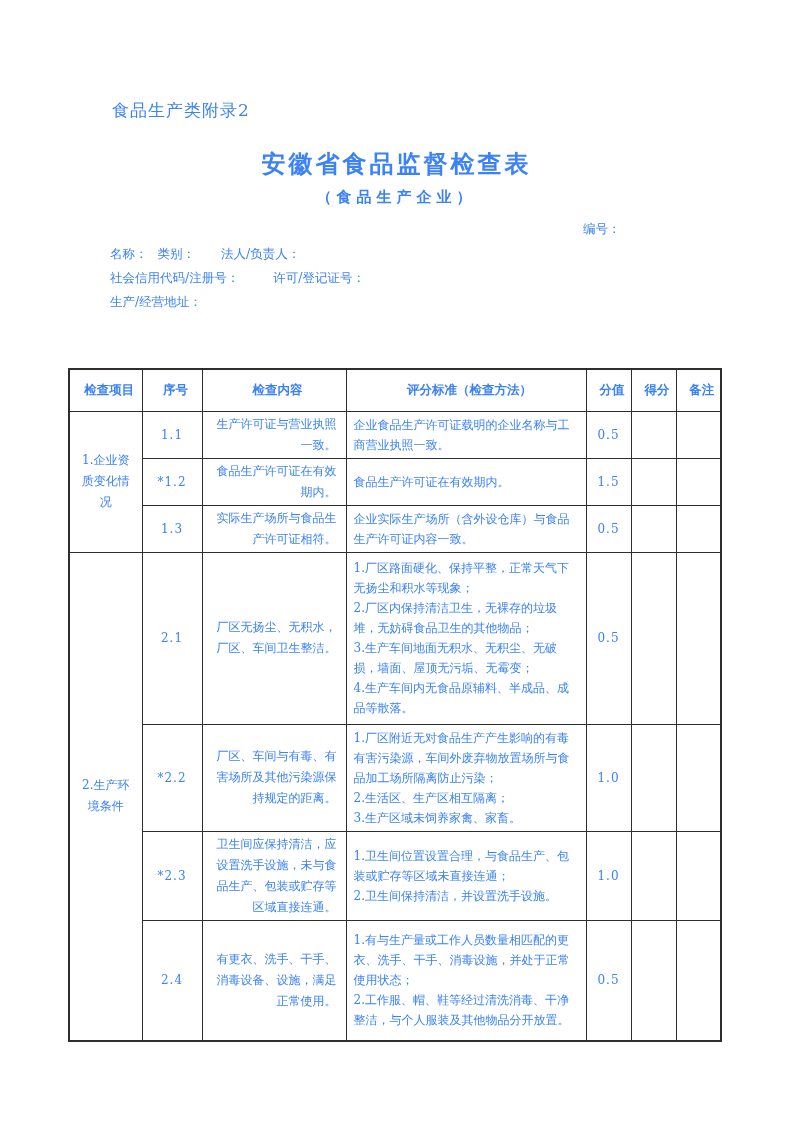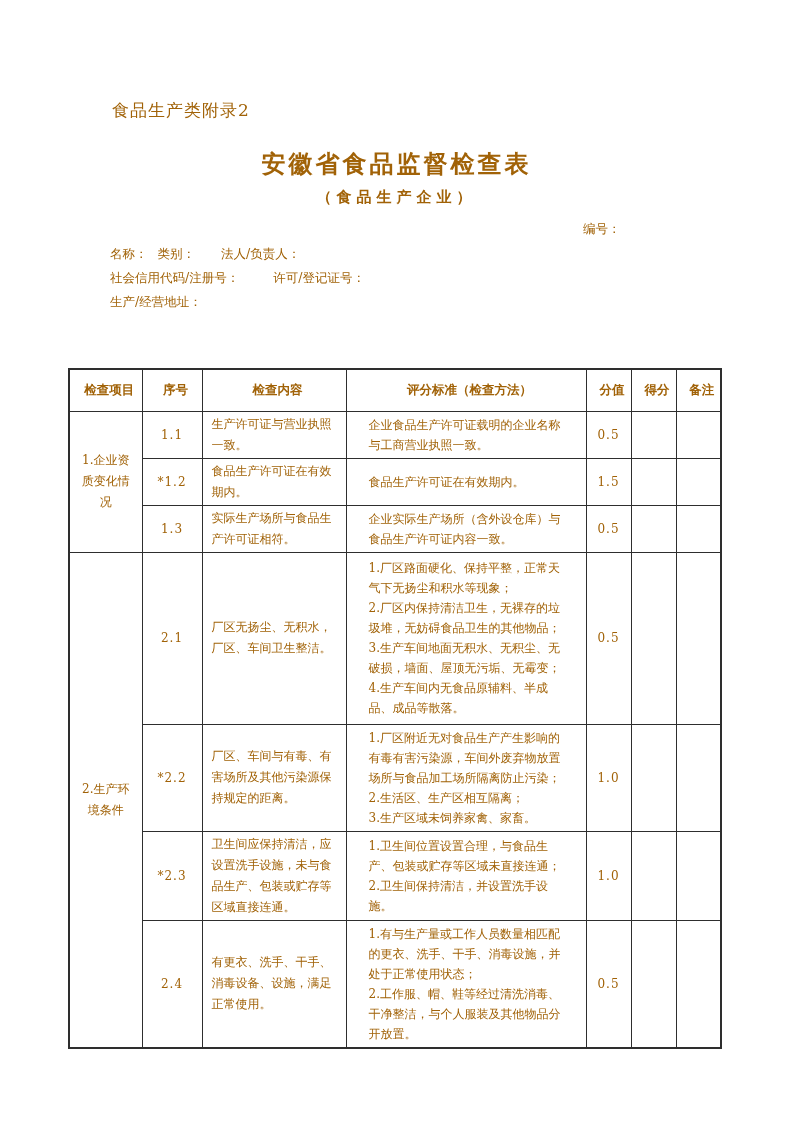--- a/index.html
+++ b/index.html
@@ -1,21 +1,21 @@
 <!DOCTYPE html>
 <html><head>
 <meta charset="utf-8">
 <style>
   * { margin:0; padding:0; box-sizing:border-box; }
   html,body { background:#ffffff; }
   .page {
     position:relative;
     width:793px; height:1054px;
     background:#ffffff;
-    color:#a16207;
+    color:#3b82f6;
     font-family:"DejaVu Serif","Liberation Serif",serif;
     overflow:hidden;
   }
   .appendix {
     position:absolute; left:112px; top:99px;
     font-size:17px; letter-spacing:1px;
   }
   .title {
     position:absolute; left:0; top:148px; width:100%;
     text-align:center; font-size:24px; font-weight:bold; letter-spacing:3px;
@@ -50,22 +50,22 @@
     vertical-align:middle;
     overflow:hidden;
   }
   .check-table th {
     font-weight:bold; text-align:center; font-size:12.5px;
     height:42px;
     padding-left:7px;
   }
   td.cat     { text-align:center; padding:2px 7px; line-height:21px; }
   td.no      { text-align:center; letter-spacing:1px; }
-  td.content { text-align:left; padding:2px 9px; line-height:21px; }
-  td.criteria{ text-align:left; padding:3px 22px; line-height:20px; white-space:pre-line; }
+  td.content { text-align:right; padding:2px 9px; line-height:21px; }
+  td.criteria{ text-align:left; padding:3px 7px; line-height:20px; white-space:pre-line; }
   td.score   { text-align:center; letter-spacing:1px; }
   tr.r11 { height:40px; }
   tr.r12 { height:42px; }
   tr.r13 { height:43px; }
   tr.r21 { height:172px; }
   tr.r22 { height:103px; }
   tr.r23 { height:85px; }
   tr.r24 { height:121px; }
 </style>
 </head>

